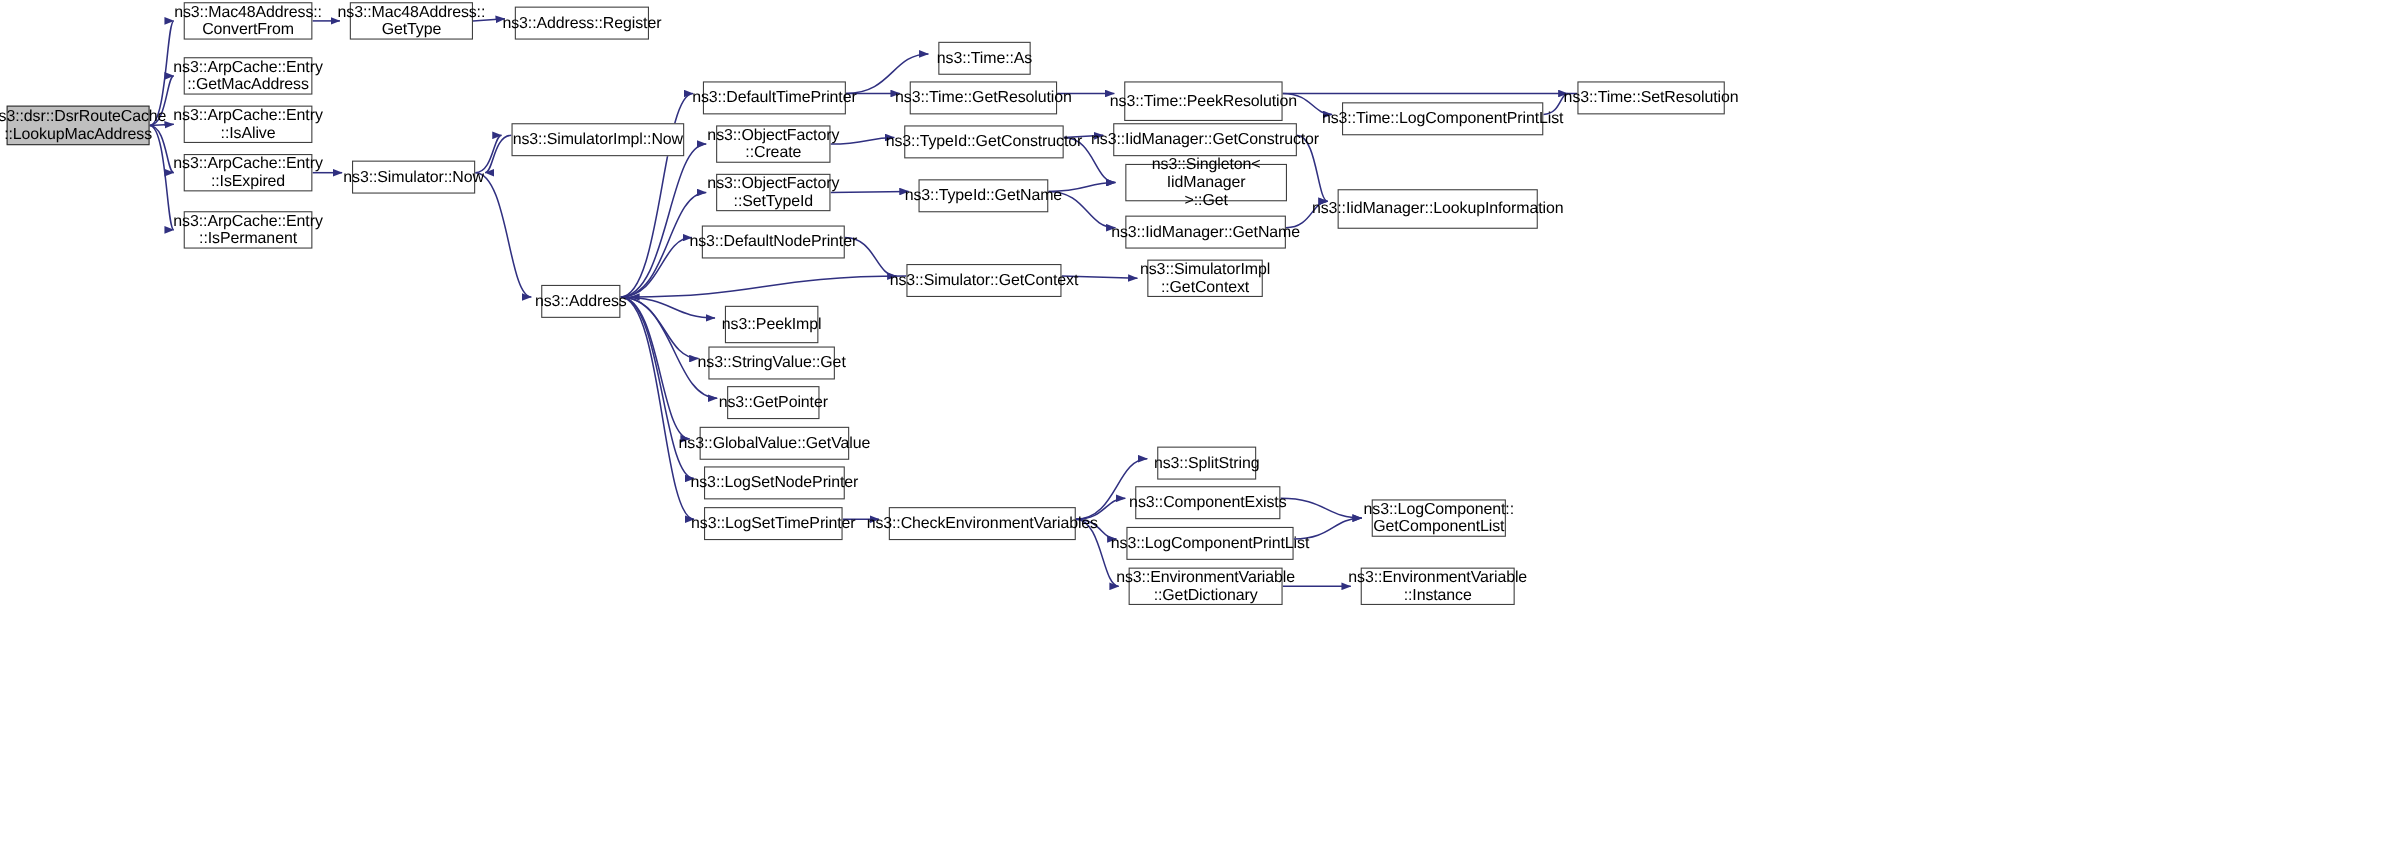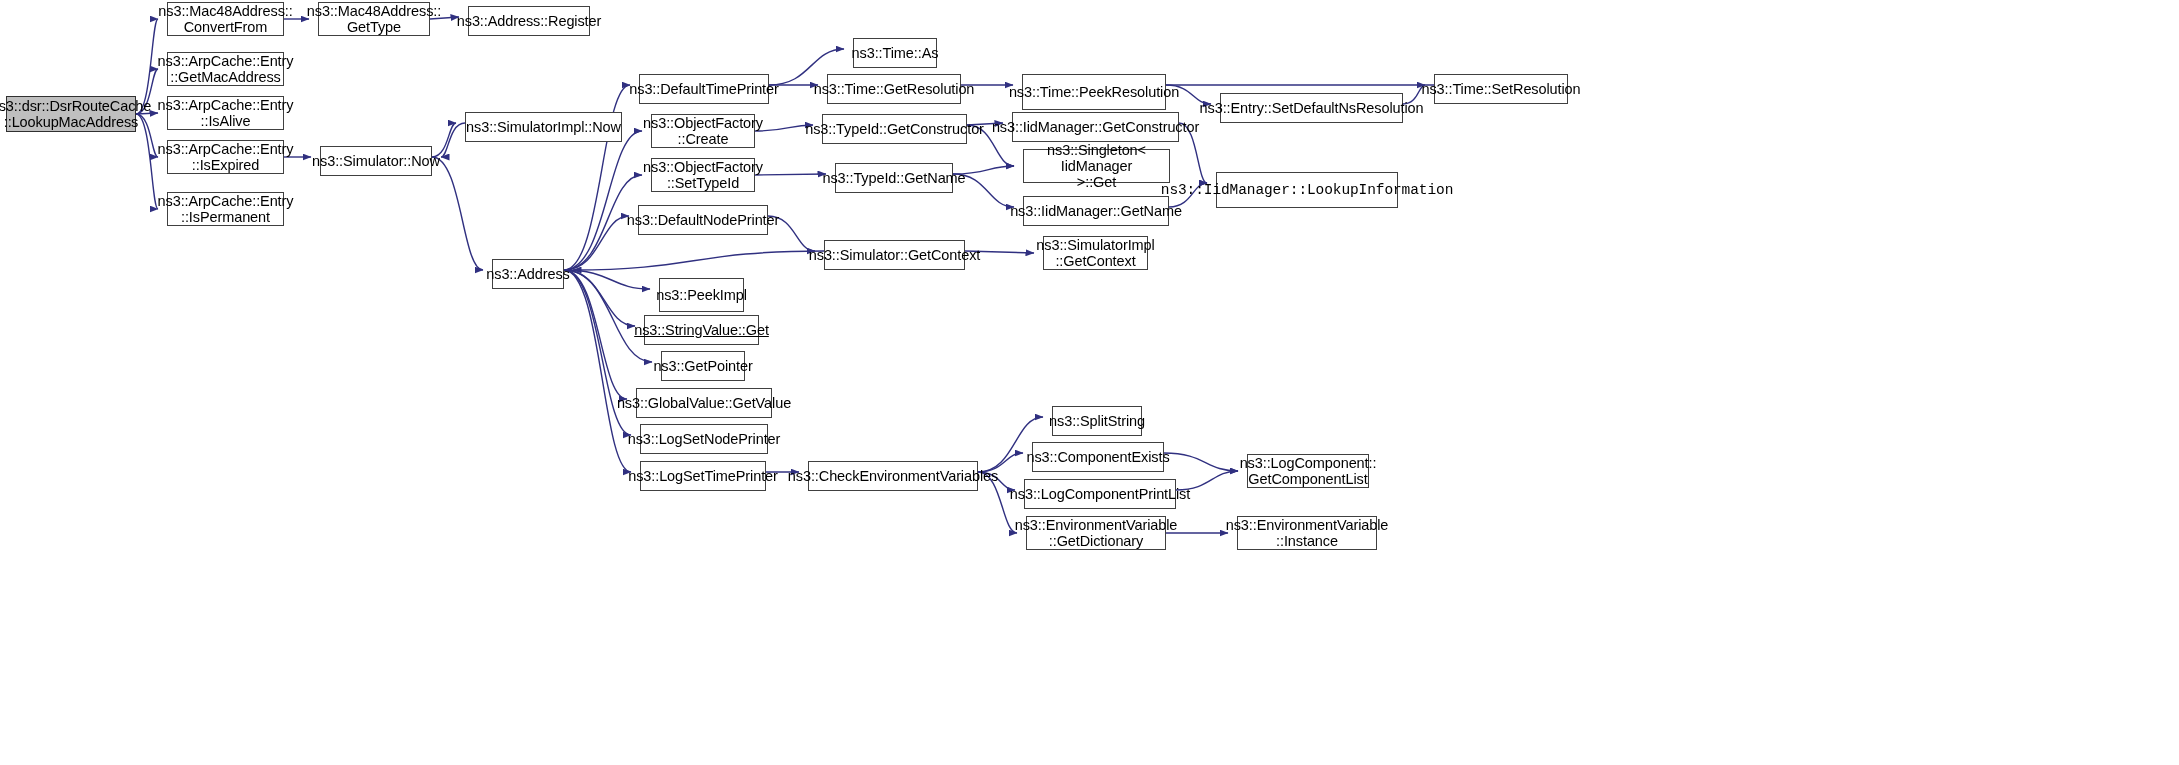--- a/index.html
+++ b/index.html
@@ -122,40 +122,40 @@
       <div class="node" style="left: 320px; top: 146px; width: 112px; height: 22px;">ns3::Simulator::Now</div>
       <div class="node" style="left: 465px; top: 112px; width: 157px; height: 22px;">ns3::SimulatorImpl::Now</div>
       <div class="node" style="left: 492px; top: 259px; width: 72px; height: 22px;">ns3::Address</div>
       <div class="node" style="left: 639px; top: 74px; width: 130px; height: 22px;">ns3::DefaultTimePrinter</div>
       <div class="node" style="left: 651px; top: 114px; width: 104px; height: 34px;">ns3::ObjectFactory
 ::Create</div>
       <div class="node" style="left: 651px; top: 158px; width: 104px; height: 34px;">ns3::ObjectFactory
 ::SetTypeId</div>
       <div class="node" style="left: 638px; top: 205px; width: 130px; height: 22px;">ns3::DefaultNodePrinter</div>
       <div class="node" style="left: 659px; top: 278px; width: 85px; height: 34px;">ns3::PeekImpl</div>
-      <div class="node" style="left: 644px; top: 315px; width: 115px; height: 16px; text-decoration: underline;">ns3::StringValue::Get</div>
+      <div class="node" style="left: 644px; top: 315px; width: 115px; height: 16px;">ns3::StringValue::Get</div>
       <div class="node" style="left: 661px; top: 351px; width: 84px; height: 22px;">ns3::GetPointer</div>
       <div class="node" style="left: 636px; top: 388px; width: 136px; height: 22px;">ns3::GlobalValue::GetValue</div>
       <div class="node" style="left: 640px; top: 424px; width: 128px; height: 22px;">ns3::LogSetNodePrinter</div>
       <div class="node" style="left: 640px; top: 461px; width: 126px; height: 22px;">ns3::LogSetTimePrinter</div>
       <div class="node" style="left: 853px; top: 38px; width: 84px; height: 22px;">ns3::Time::As</div>
       <div class="node" style="left: 827px; top: 74px; width: 134px; height: 22px;">ns3::Time::GetResolution</div>
       <div class="node" style="left: 822px; top: 114px; width: 145px; height: 22px;">ns3::TypeId::GetConstructor</div>
       <div class="node" style="left: 835px; top: 163px; width: 118px; height: 22px;">ns3::TypeId::GetName</div>
       <div class="node" style="left: 824px; top: 240px; width: 141px; height: 22px;">ns3::Simulator::GetContext</div>
       <div class="node" style="left: 808px; top: 461px; width: 170px; height: 22px;">ns3::CheckEnvironmentVariables</div>
       <div class="node" style="left: 1022px; top: 74px; width: 144px; height: 36px;">ns3::Time::PeekResolution</div>
       <div class="node" style="left: 1012px; top: 112px; width: 167px; height: 22px;">ns3::IidManager::GetConstructor</div>
       <div class="node" style="left: 1023px; top: 149px; width: 147px; height: 34px;">ns3::Singleton&lt; IidManager
 &gt;::Get</div>
       <div class="node" style="left: 1023px; top: 196px; width: 146px; height: 22px;">ns3::IidManager::GetName</div>
       <div class="node" style="left: 1043px; top: 236px; width: 105px; height: 34px;">ns3::SimulatorImpl
 ::GetContext</div>
-      <div class="node" style="left: 1216px; top: 172px; width: 182px; height: 36px; font-family: Liberation Mono, monospace;">ns3::IidManager::LookupInformation</div>
-      <div class="node" style="left: 1220px; top: 93px; width: 183px; height: 22px;">ns3::Entry::SetDefaultNsResolution</div>
+      <div class="node" style="left: 1216px; top: 172px; width: 182px; height: 36px;">ns3::IidManager::LookupInformation</div>
+      <div class="node" style="left: 1220px; top: 93px; width: 183px; height: 22px;">ns3::Time::LogComponentPrintList</div>
       <div class="node" style="left: 1434px; top: 74px; width: 134px; height: 22px;">ns3::Time::SetResolution</div>
       <div class="node" style="left: 1052px; top: 406px; width: 90px; height: 22px;">ns3::SplitString</div>
       <div class="node" style="left: 1032px; top: 442px; width: 132px; height: 22px;">ns3::ComponentExists</div>
       <div class="node" style="left: 1024px; top: 479px; width: 152px; height: 22px;">ns3::LogComponentPrintList</div>
       <div class="node" style="left: 1026px; top: 516px; width: 140px; height: 34px;">ns3::EnvironmentVariable
 ::GetDictionary</div>
       <div class="node" style="left: 1247px; top: 454px; width: 122px; height: 34px;">ns3::LogComponent::
 GetComponentList</div>
       <div class="node" style="left: 1237px; top: 516px; width: 140px; height: 34px;">ns3::EnvironmentVariable
 ::Instance</div>

